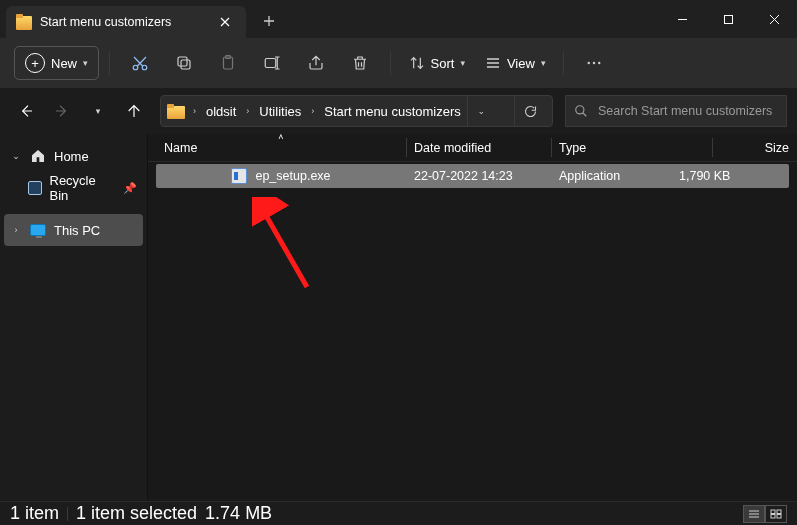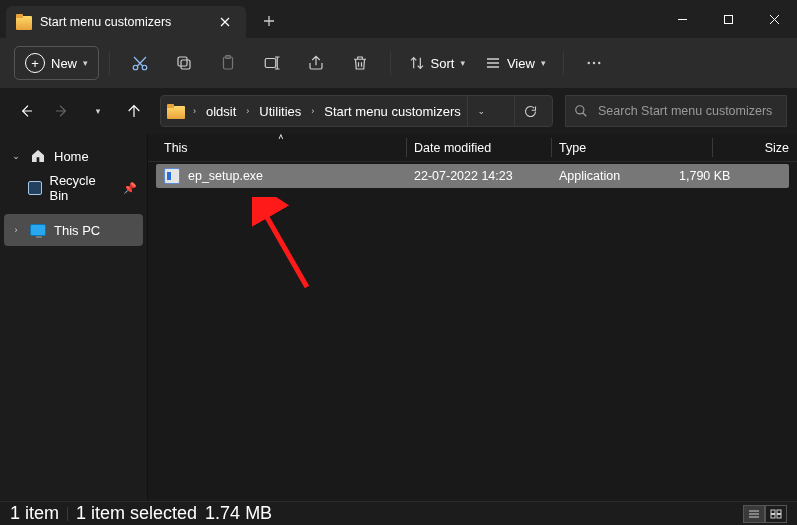--- a/index.html
+++ b/index.html
@@ -167,21 +167,21 @@
   .filelist { flex:1; padding:2px 8px 0 8px;}
   .row {
     height:24px;
     display:flex;
     align-items:center;
     border-radius:2px;
     font-size:12.5px;
   }
   .row.sel { background:var(--bg-row-sel); color:#fff;}
   .cell { padding:0 8px; overflow:hidden; white-space:nowrap;}
-  .cell-name { width:250px; display:flex; align-items:center; gap:8px;}
+  .cell-name { width:250px; display:flex; align-items:center; gap:8px;justify-content:center;}
   .cell-date { width:145px;}
   .cell-type { width:120px;}
   .cell-size { width:85px; text-align:left;}
   .exe-icon {
     width:16px;height:16px;background:#e6e6e6;border:1px solid #5a8bd6;position:relative;border-radius:2px;
   }
   .exe-icon::after{content:"";position:absolute;left:2px;top:3px;width:4px;height:8px;background:#2a6fd6;}
   
   .status {
     height:24px;
@@ -395,21 +395,21 @@
       <span class="sb-icon">
           <span class="mon-glyph"></span>
         </span>
       <span>This PC</span>
     </div>
   </div>
 
   <div class="content">
     <div class="colheaders">
       <div class="col col-name">
-        <span>This</span>
+        <span>Name</span>
         <span class="sort-ind">˄</span>
       </div>
       <div class="col col-date">
         <span>Date modified</span>
       </div>
       <div class="col col-type">
         <span>Type</span>
       </div>
       <div class="col col-size">
         <span>Size</span>

